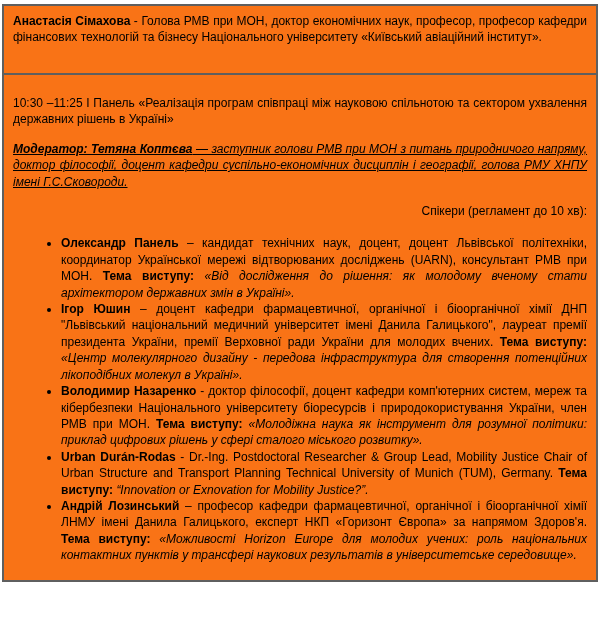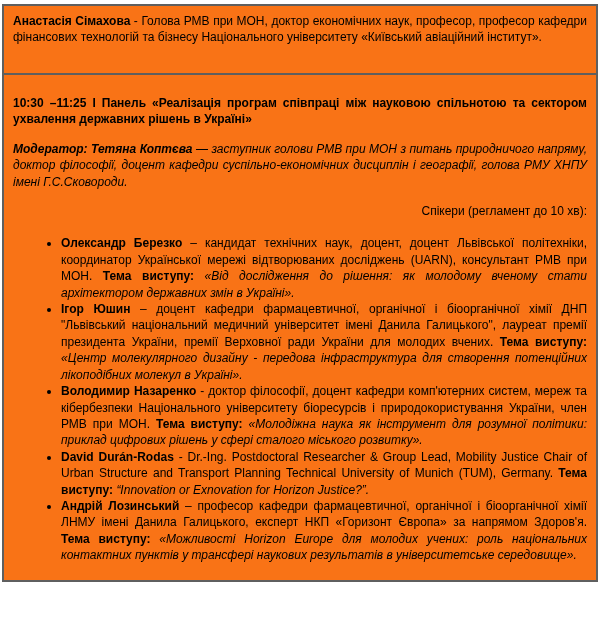--- a/index.html
+++ b/index.html
@@ -36,22 +36,22 @@
     padding: 20px 9px 16px 9px;
   }
   p {
     margin: 0 0 13px 0;
     text-align: justify;
     line-height: 16.4px;
   }
   p:last-child { margin-bottom: 0; }
   .b { font-weight: bold; }
   .i { font-style: italic; }
-  .panel-title { font-weight: bold; }
-  .moderator { font-style: italic; }
+  .panel-title { font-weight: normal; }
+  .moderator { font-style: italic; text-decoration: underline; }
   .speakers-heading { margin-bottom: 16px; text-align: right; }
   ul.speakers-list {
     margin: 0;
     padding: 0 0 0 48px;
     list-style: disc outside;
   }
   ul.speakers-list li {
     text-align: justify;
     line-height: 16.4px;
     margin: 0;
@@ -70,27 +70,27 @@
   <div class="cell cell-panel">
 
     <p class="panel-title">10:30 –11:25 І Панель «Реалізація програм співпраці між науковою спільнотою та сектором ухвалення державних рішень в Україні»</p>
 
     <p class="moderator"><span class="b">Модератор: Тетяна Коптєва</span><span> — заступник голови РМВ при МОН з питань природничого напряму, доктор філософії, доцент кафедри суспільно-економічних дисциплін і географії, голова РМУ ХНПУ імені Г.С.Сковороди.</span></p>
 
     <p class="speakers-heading">Спікери (регламент до 10 хв):</p>
 
     <ul class="speakers-list">
 
-      <li><span class="b">Олександр Березко</span><span> – кандидат технічних наук, доцент, доцент Львівської політехніки, координатор Української мережі відтворюваних досліджень (UARN), консультант РМВ при МОН. </span><span class="b">Тема виступу: </span><span class="i">«Від дослідження до рішення: як молодому вченому стати архітектором державних змін в Україні».</span></li>
+      <li><span class="b">Олександр Панель</span><span> – кандидат технічних наук, доцент, доцент Львівської політехніки, координатор Української мережі відтворюваних досліджень (UARN), консультант РМВ при МОН. </span><span class="b">Тема виступу: </span><span class="i">«Від дослідження до рішення: як молодому вченому стати архітектором державних змін в Україні».</span></li>
 
       <li><span class="b">Ігор Юшин</span><span> – доцент кафедри фармацевтичної, органічної і біоорганічної хімії ДНП "Львівський національний медичний університет імені Данила Галицького", лауреат премії президента України, премії Верховної ради України для молодих вчених. </span><span class="b">Тема виступу: </span><span class="i">«Центр молекулярного дизайну - передова інфраструктура для створення потенційних лікоподібних молекул в Україні».</span></li>
 
       <li><span class="b">Володимир Назаренко</span><span> - доктор філософії, доцент кафедри комп'ютерних систем, мереж та кібербезпеки Національного університету біоресурсів і природокористування України, член РМВ при МОН. </span><span class="b">Тема виступу: </span><span class="i">«Молодіжна наука  як інструмент для розумної політики: приклад цифрових рішень у сфері сталого міського розвитку».</span></li>
 
-      <li><span class="b">David Durán-Rodas</span><span> - Dr.-Ing. Postdoctoral Researcher &amp; Group Lead, Mobility Justice Chair of Urban Structure and Transport Planning Technical University of Munich (TUM), Germany. </span><span class="b">Тема виступу: </span><span class="i">“Innovation or Exnovation for Horizon Justice?”.</span></li>
+      <li><span class="b">Urban Durán-Rodas</span><span> - Dr.-Ing. Postdoctoral Researcher &amp; Group Lead, Mobility Justice Chair of Urban Structure and Transport Planning Technical University of Munich (TUM), Germany. </span><span class="b">Тема виступу: </span><span class="i">“Innovation or Exnovation for Mobility Justice?”.</span></li>
 
       <li class="gap-before"><span class="b">Андрій Лозинський</span><span> – професор кафедри фармацевтичної, органічної і біоорганічної хімії ЛНМУ імені Данила Галицького, експерт НКП «Горизонт Європа» за напрямом Здоров'я. </span><span class="b">Тема виступу: </span><span class="i">«Можливості Horizon Europe для молодих учених: роль національних контактних пунктів у трансфері наукових результатів в університетське середовище».</span></li>
 
     </ul>
 
   </div>
 
 </div>
 
 </body></html>

